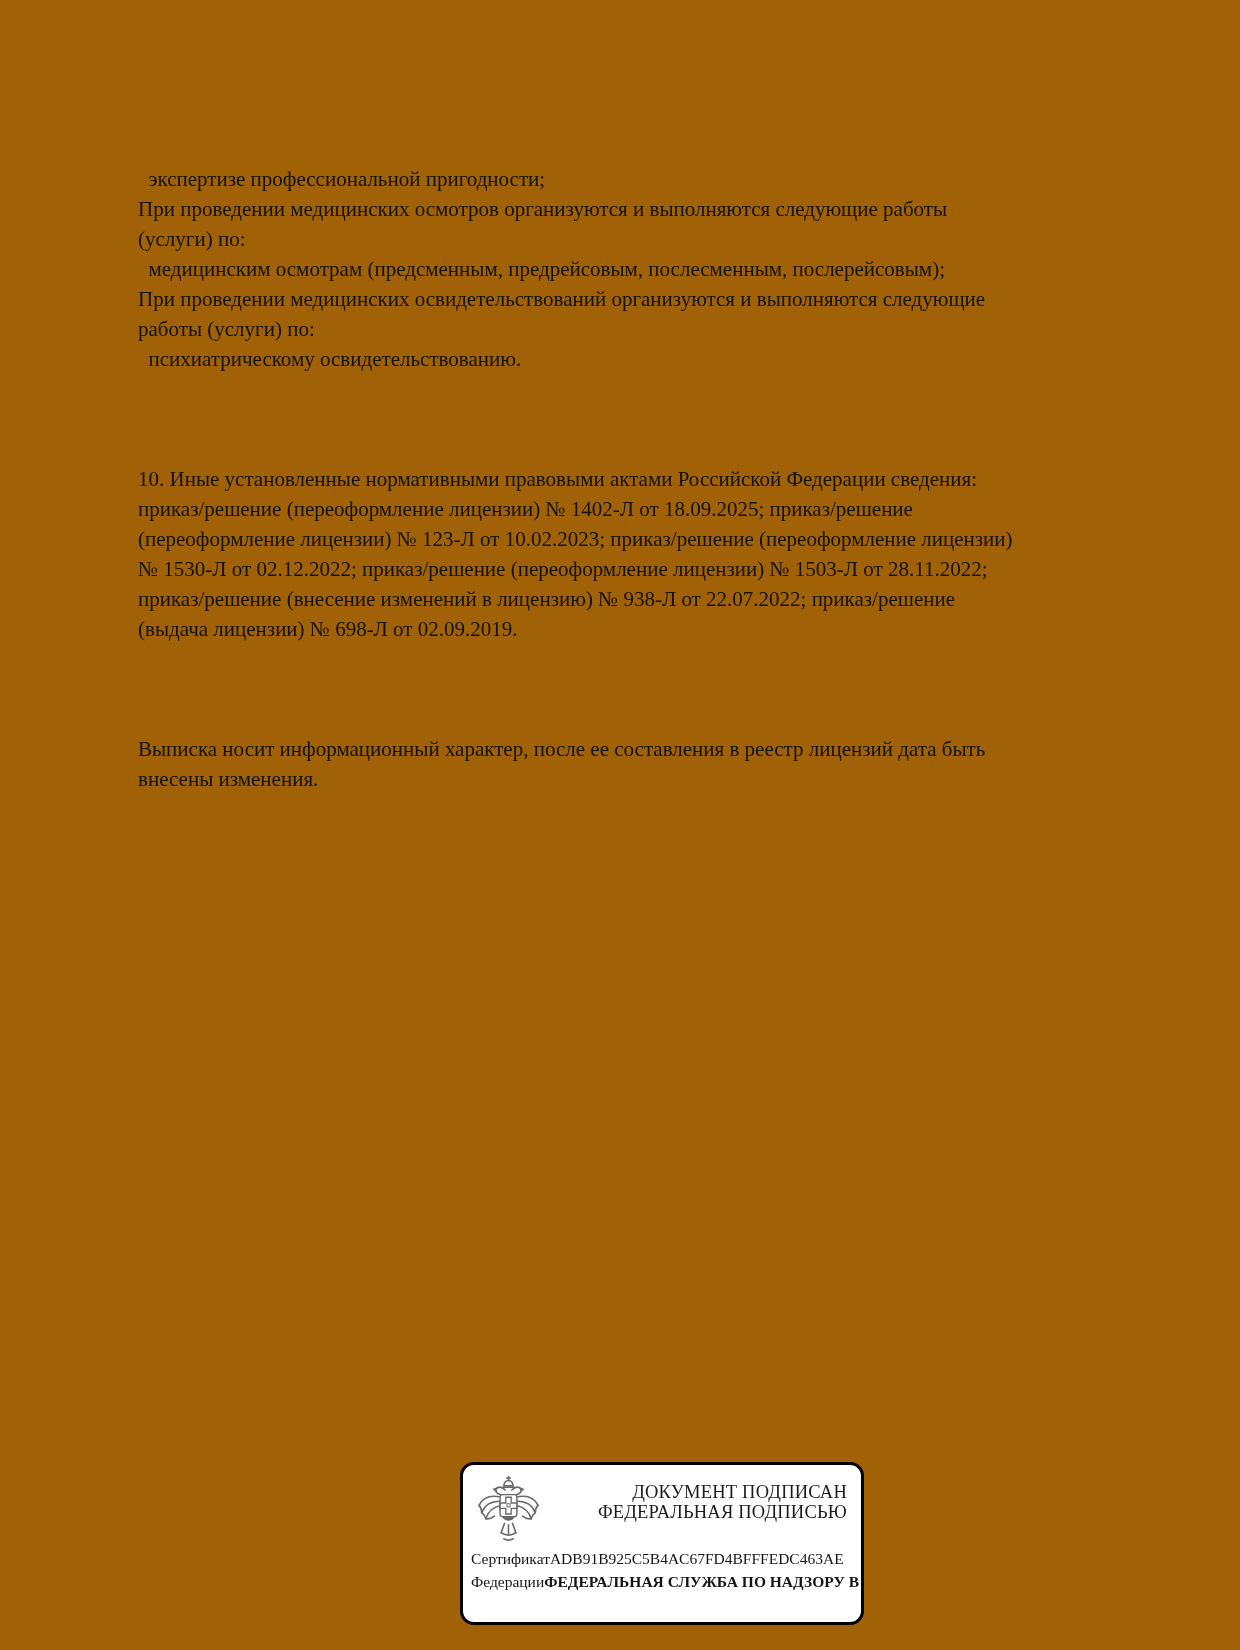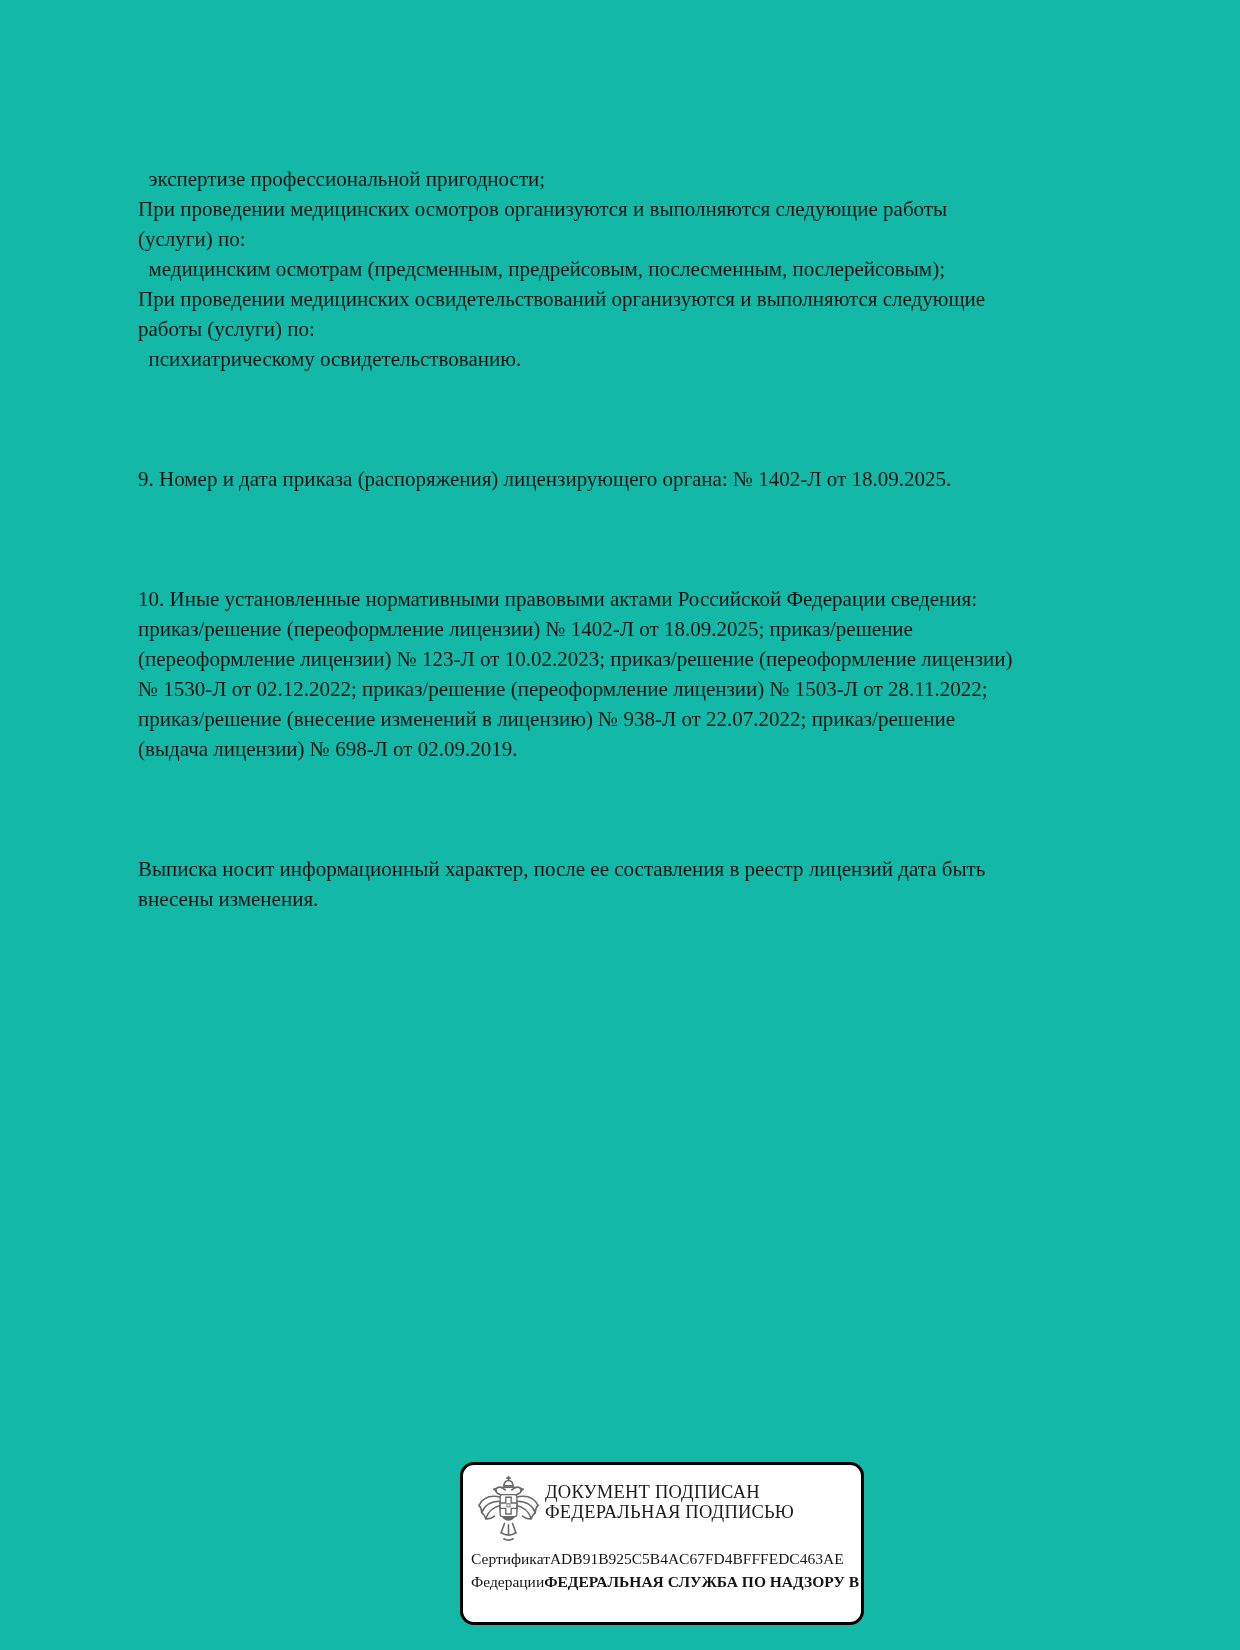--- a/index.html
+++ b/index.html
@@ -4,21 +4,21 @@
 <style>
   html, body {
     margin: 0;
     padding: 0;
     background: #ffffff;
   }
   .page {
     position: relative;
     width: 1240px;
     height: 1650px;
-    background: #14b8a6;
+    background: #a16207;
     font-family: "Liberation Serif", "DejaVu Serif", serif;
     color: #121212;
     overflow: hidden;
   }
   .doc-text {
     position: absolute;
     left: 138px;
     top: 104px;
     width: 1066px;
     font-size: 21px;
@@ -46,21 +46,21 @@
     left: 12px;
     top: 9px;
     width: 67px;
     height: 72px;
   }
   .stamp-title {
     position: absolute;
     left: 82px;
     right: 14px;
     top: 17px;
-    text-align: left;
+    text-align: right;
     font-size: 18.5px;
     line-height: 20px;
     color: #1c1c1c;
     letter-spacing: 0.2px;
     white-space: nowrap;
   }
   .stamp-info {
     position: absolute;
     left: 8px;
     top: 83px;
@@ -85,21 +85,20 @@
 <main class="page">
 
   <div class="doc-text">
     <p>  экспертизе профессиональной пригодности;
 При проведении медицинских осмотров организуются и выполняются следующие работы
 (услуги) по:
   медицинским осмотрам (предсменным, предрейсовым, послесменным, послерейсовым);
 При проведении медицинских освидетельствований организуются и выполняются следующие
 работы (услуги) по:
   психиатрическому освидетельствованию.</p>
-    <p>9. Номер и дата приказа (распоряжения) лицензирующего органа: № 1402-Л от 18.09.2025.</p>
     <p>10. Иные установленные нормативными правовыми актами Российской Федерации сведения:
 приказ/решение (переоформление лицензии) № 1402-Л от 18.09.2025; приказ/решение
 (переоформление лицензии) № 123-Л от 10.02.2023; приказ/решение (переоформление лицензии)
 № 1530-Л от 02.12.2022; приказ/решение (переоформление лицензии) № 1503-Л от 28.11.2022;
 приказ/решение (внесение изменений в лицензию) № 938-Л от 22.07.2022; приказ/решение
 (выдача лицензии) № 698-Л от 02.09.2019.</p>
     <p>Выписка носит информационный характер, после ее составления в реестр лицензий дата быть
 внесены изменения.</p>
   </div>
 

